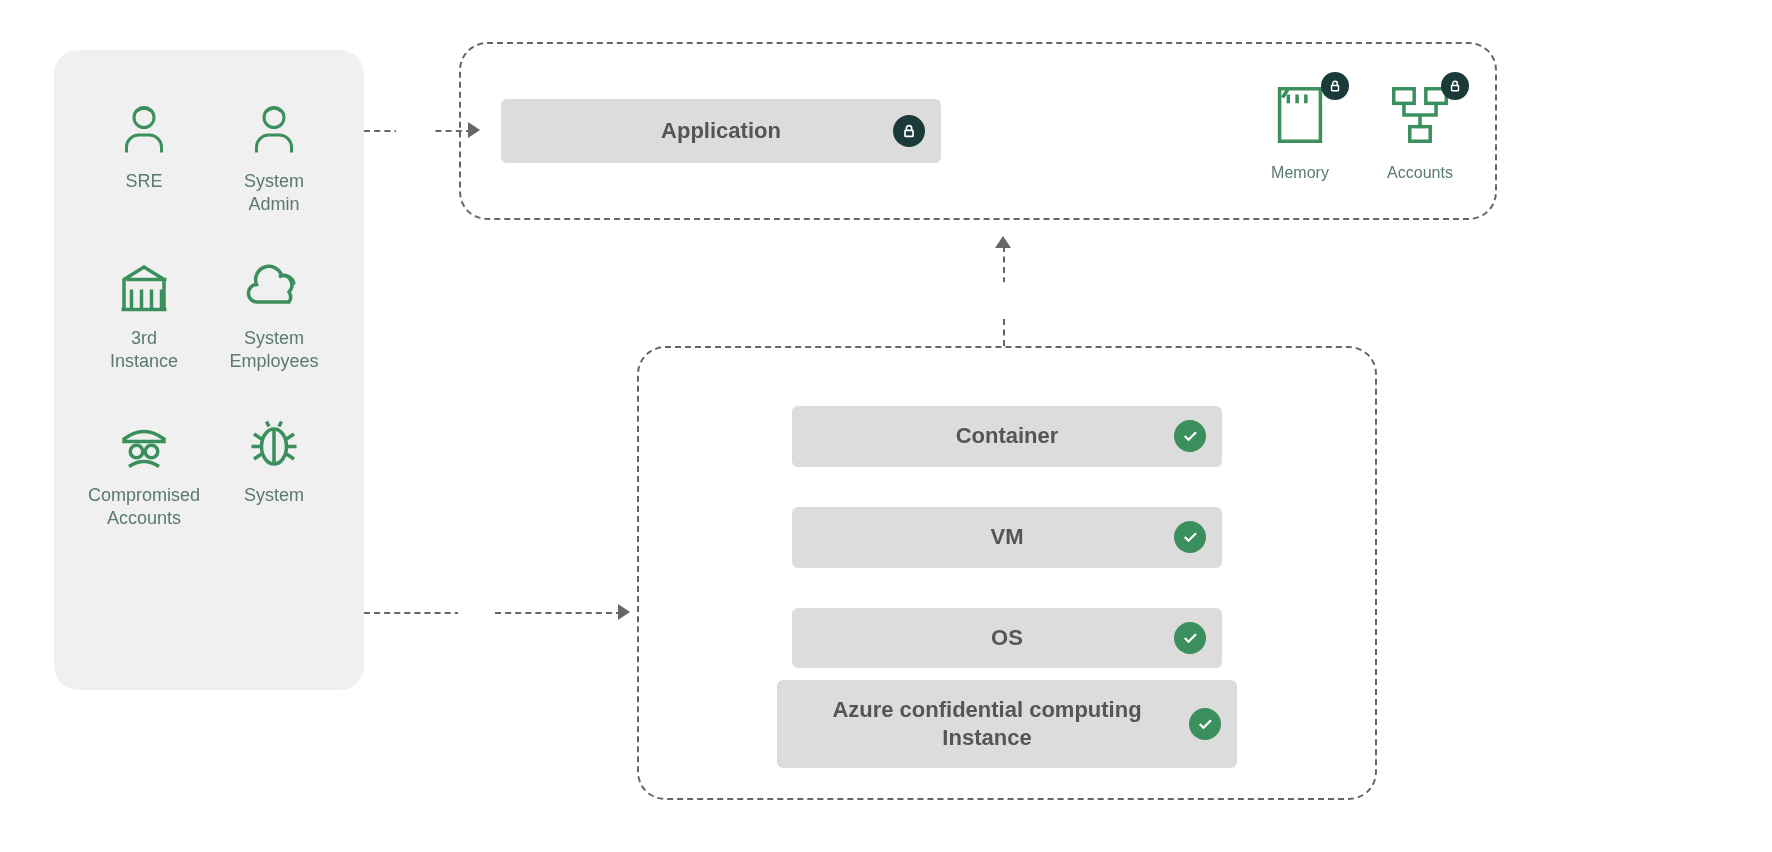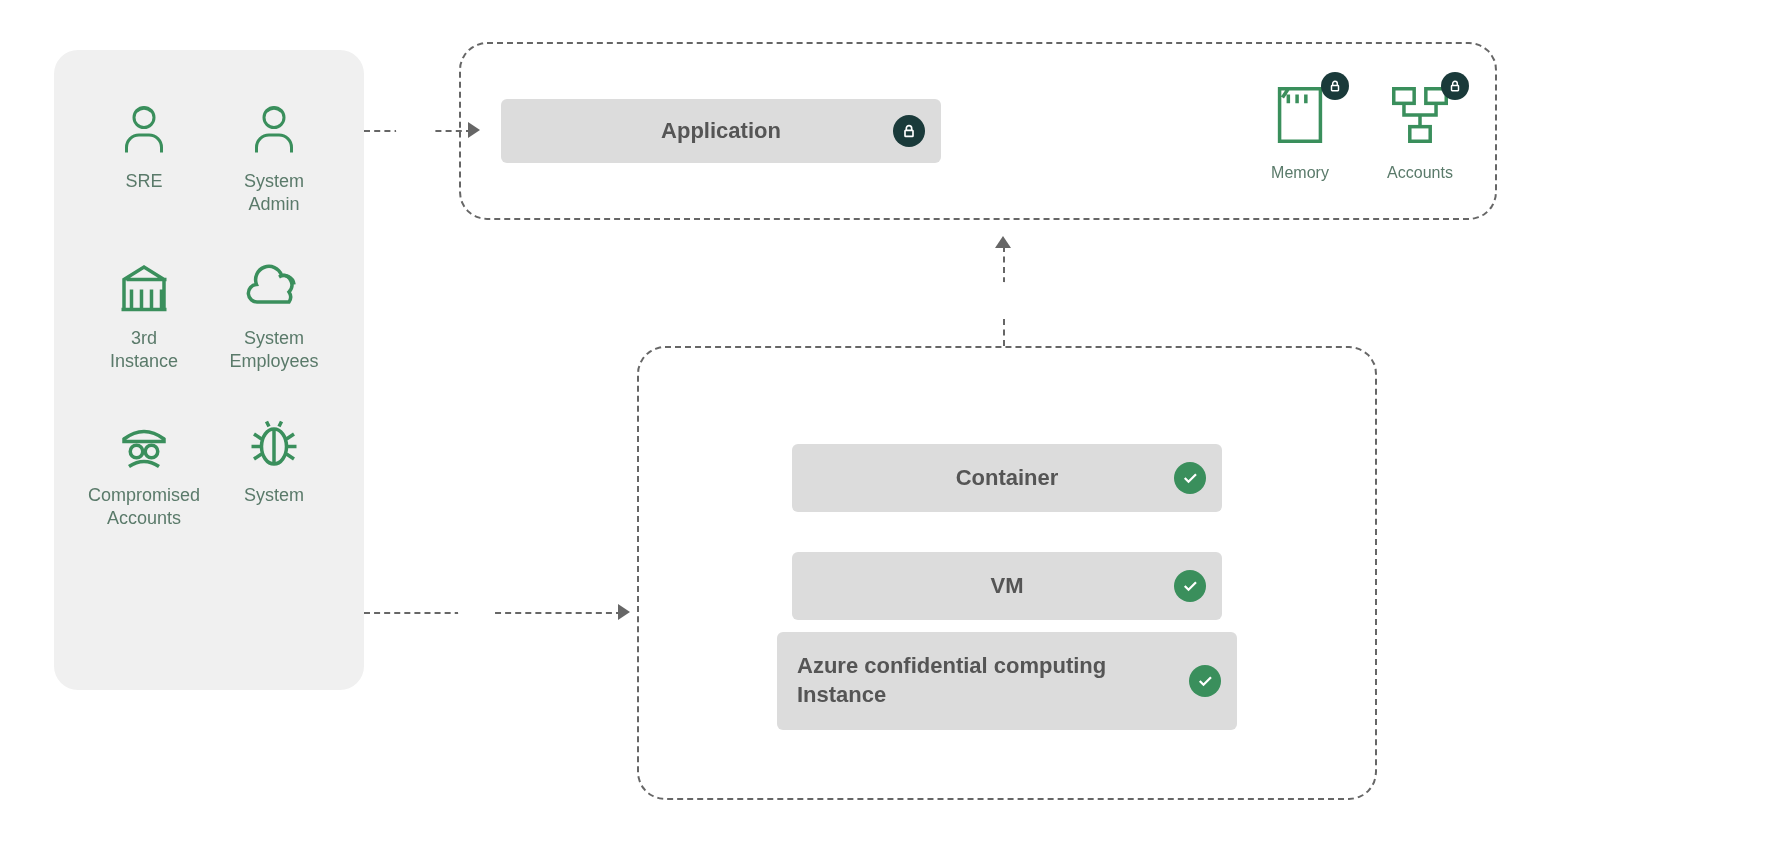--- a/index.html
+++ b/index.html
@@ -85,21 +85,21 @@
     flex-shrink: 0;
   }
   .stack-bar {
     width: 430px;
     height: 68px;
     margin-top: 28px;
   }
   .stack-bar-wide {
     width: 460px;
     height: 98px;
-    text-align: left;
+    text-align: center;
     line-height: 1.3;
     padding: 0 60px 0 20px;
   }
   
   .badge {
     position: absolute;
     right: 16px;
     top: 50%;
     transform: translateY(-50%);
     width: 32px;
@@ -295,20 +295,28 @@
       </div>
   </div>
   <div class="gray-bar stack-bar">
     <span>VM</span>
     <div class="badge badge-check-green">
         <svg width="18" height="18" viewBox="0 0 24 24" fill="none" stroke="#fff" stroke-width="3">
           <path d="M5 12l5 5L20 7"></path>
         </svg>
       </div>
   </div>
+  <div class="gray-bar stack-bar">
+    <span>OS</span>
+    <div class="badge badge-check-green">
+        <svg width="18" height="18" viewBox="0 0 24 24" fill="none" stroke="#fff" stroke-width="3">
+          <path d="M5 12l5 5L20 7"></path>
+        </svg>
+      </div>
+  </div>
   <div class="gray-bar stack-bar-wide">
     <span>Azure confidential computing Instance</span>
     <div class="badge badge-check-green">
         <svg width="18" height="18" viewBox="0 0 24 24" fill="none" stroke="#fff" stroke-width="3">
           <path d="M5 12l5 5L20 7"></path>
         </svg>
       </div>
   </div>
 </div>
 

